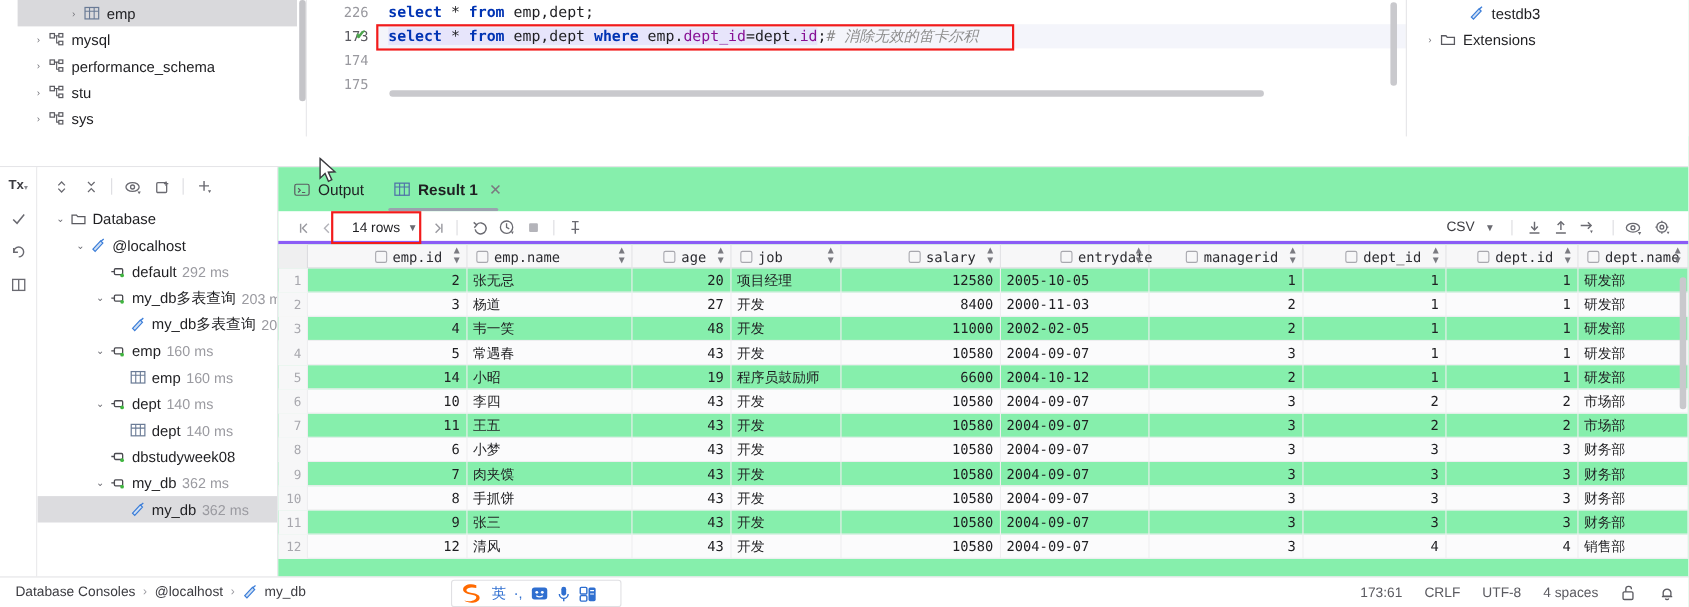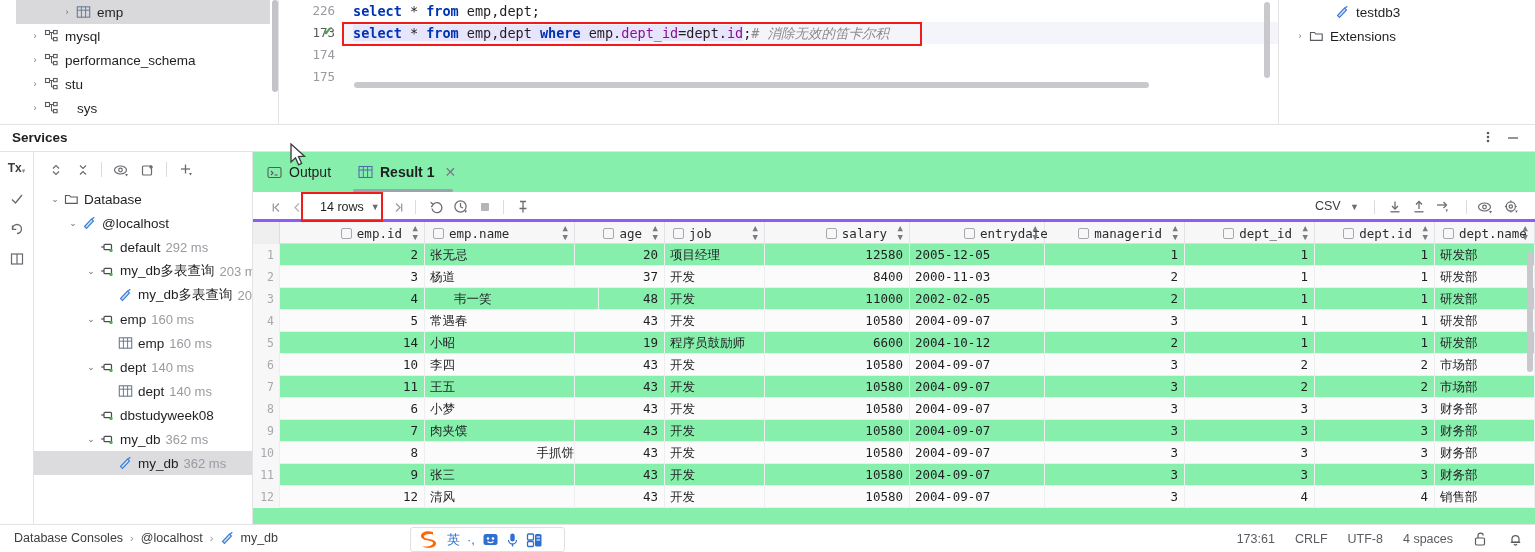--- a/index.html
+++ b/index.html
@@ -177,21 +177,21 @@
         <div class="dbrow" style="padding-left: 28px;">
           <span class="chev">›</span>
           <span class="tree-ico">
             <svg width="15" height="14" viewBox="0 0 15 14">
               <rect x="1.5" y="1.5" width="4" height="4" fill="none" stroke="#5a5a60" stroke-width="1.1"></rect>
               <rect x="9.5" y="1.5" width="3.6" height="3.2" fill="none" stroke="#5a5a60" stroke-width="1.1"></rect>
               <rect x="9.5" y="8.5" width="3.6" height="3.2" fill="none" stroke="#5a5a60" stroke-width="1.1"></rect>
               <path d="M5.5 3.5 H7.5 V3.1 M7.5 3.5 V10 H9.5 M5.5 3.5 H9.5" fill="none" stroke="#5a5a60" stroke-width="1"></path>
             </svg>
           </span>
-          <span style="margin-left:17px">sys</span>
+          <span style="margin-left:5px">sys</span>
         </div>
       </div>
     <div class="db-scroll"></div>
     <div class="vsplit-left"></div>
 
     <div class="editor">
       <div class="gutter" id="gutter">
           <div class="ln">226</div>
           <div class="ln cur">173</div>
           <div class="ln">174</div>
@@ -231,35 +231,20 @@
           <span class="tree-ico">
             <svg width="15" height="14" viewBox="0 0 15 14">
               <path d="M1.5 3.5 H5.5 L6.7 5 H13.2 V11.3 H1.5 Z" fill="none" stroke="#5a5a60" stroke-width="1.15"></path>
             </svg>
           </span>
           <span style="margin-left:5px">Extensions</span>
         </div>
       </div>
   </div>
 
-  <div class="svc-head">
-    <div class="svc-title">Services</div>
-    <div class="svc-more">
-      <svg width="14" height="16" viewBox="0 0 14 16">
-          <circle cx="7" cy="4" r="1.3" fill="#5a5a60"></circle>
-          <circle cx="7" cy="8" r="1.3" fill="#5a5a60"></circle>
-          <circle cx="7" cy="12" r="1.3" fill="#5a5a60"></circle>
-        </svg>
-    </div>
-    <div class="svc-min">
-      <svg width="16" height="16" viewBox="0 0 16 16">
-          <line x1="3" y1="9" x2="13" y2="9" stroke="#5a5a60" stroke-width="1.3"></line>
-        </svg>
-    </div>
-  </div>
 
   <div class="svc-body">
 
     <div class="vstrip">
       <div class="vb" style="height:32px;">
         <span style="font-size:12px;font-weight:600;color:#3c3c41;">Tx</span>
           <span style="font-size:7px;color:#8a8a90;margin-top:5px;">▾</span>
       </div>
       <div class="vb">
         <svg width="16" height="16" viewBox="0 0 16 16">
@@ -660,43 +645,43 @@
             </div>
           </div>
         <div id="gbody">
             <div class="grow" style="top: 22px;">
               <div class="gnum">1</div>
               <div class="gc num" style="left:27px;width:145px;">2</div>
               <div class="gc txt cjk" style="left:172px;width:150px;">张无忌</div>
               <div class="gc num" style="left:322px;width:90px;">20</div>
               <div class="gc txt cjk" style="left:412px;width:100px;">项目经理</div>
               <div class="gc num" style="left:512px;width:145px;">12580</div>
-              <div class="gc txt" style="left:657px;width:135px;">2005-12-05</div>
+              <div class="gc txt" style="left:657px;width:135px;">2005-10-05</div>
               <div class="gc num" style="left:792px;width:140px;">1</div>
               <div class="gc num" style="left:932px;width:130px;">1</div>
               <div class="gc num" style="left:1062px;width:120px;">1</div>
               <div class="gc txt cjk" style="left:1182px;width:100px;">研发部</div>
             </div>
             <div class="grow alt" style="top: 44px;">
               <div class="gnum">2</div>
               <div class="gc num" style="left:27px;width:145px;">3</div>
               <div class="gc txt cjk" style="left:172px;width:150px;">杨道</div>
-              <div class="gc num" style="left:322px;width:90px;">37</div>
+              <div class="gc num" style="left:322px;width:90px;">27</div>
               <div class="gc txt cjk" style="left:412px;width:100px;">开发</div>
               <div class="gc num" style="left:512px;width:145px;">8400</div>
               <div class="gc txt" style="left:657px;width:135px;">2000-11-03</div>
               <div class="gc num" style="left:792px;width:140px;">2</div>
               <div class="gc num" style="left:932px;width:130px;">1</div>
               <div class="gc num" style="left:1062px;width:120px;">1</div>
               <div class="gc txt cjk" style="left:1182px;width:100px;">研发部</div>
             </div>
             <div class="grow" style="top: 66px;">
               <div class="gnum">3</div>
               <div class="gc num" style="left:27px;width:145px;">4</div>
-              <div class="gc txt cjk" style="left:172px;width:150px;margin-left:24px;">韦一笑</div>
+              <div class="gc txt cjk" style="left:172px;width:150px;">韦一笑</div>
               <div class="gc num" style="left:322px;width:90px;">48</div>
               <div class="gc txt cjk" style="left:412px;width:100px;">开发</div>
               <div class="gc num" style="left:512px;width:145px;">11000</div>
               <div class="gc txt" style="left:657px;width:135px;">2002-02-05</div>
               <div class="gc num" style="left:792px;width:140px;">2</div>
               <div class="gc num" style="left:932px;width:130px;">1</div>
               <div class="gc num" style="left:1062px;width:120px;">1</div>
               <div class="gc txt cjk" style="left:1182px;width:100px;">研发部</div>
             </div>
             <div class="grow alt" style="top: 88px;">
@@ -773,21 +758,21 @@
               <div class="gc num" style="left:512px;width:145px;">10580</div>
               <div class="gc txt" style="left:657px;width:135px;">2004-09-07</div>
               <div class="gc num" style="left:792px;width:140px;">3</div>
               <div class="gc num" style="left:932px;width:130px;">3</div>
               <div class="gc num" style="left:1062px;width:120px;">3</div>
               <div class="gc txt cjk" style="left:1182px;width:100px;">财务部</div>
             </div>
             <div class="grow alt" style="top: 220px;">
               <div class="gnum">10</div>
               <div class="gc num" style="left:27px;width:145px;">8</div>
-              <div class="gc txt cjk" style="left:172px;width:150px;text-align:right;">手抓饼</div>
+              <div class="gc txt cjk" style="left:172px;width:150px;">手抓饼</div>
               <div class="gc num" style="left:322px;width:90px;">43</div>
               <div class="gc txt cjk" style="left:412px;width:100px;">开发</div>
               <div class="gc num" style="left:512px;width:145px;">10580</div>
               <div class="gc txt" style="left:657px;width:135px;">2004-09-07</div>
               <div class="gc num" style="left:792px;width:140px;">3</div>
               <div class="gc num" style="left:932px;width:130px;">3</div>
               <div class="gc num" style="left:1062px;width:120px;">3</div>
               <div class="gc txt cjk" style="left:1182px;width:100px;">财务部</div>
             </div>
             <div class="grow" style="top: 242px;">

